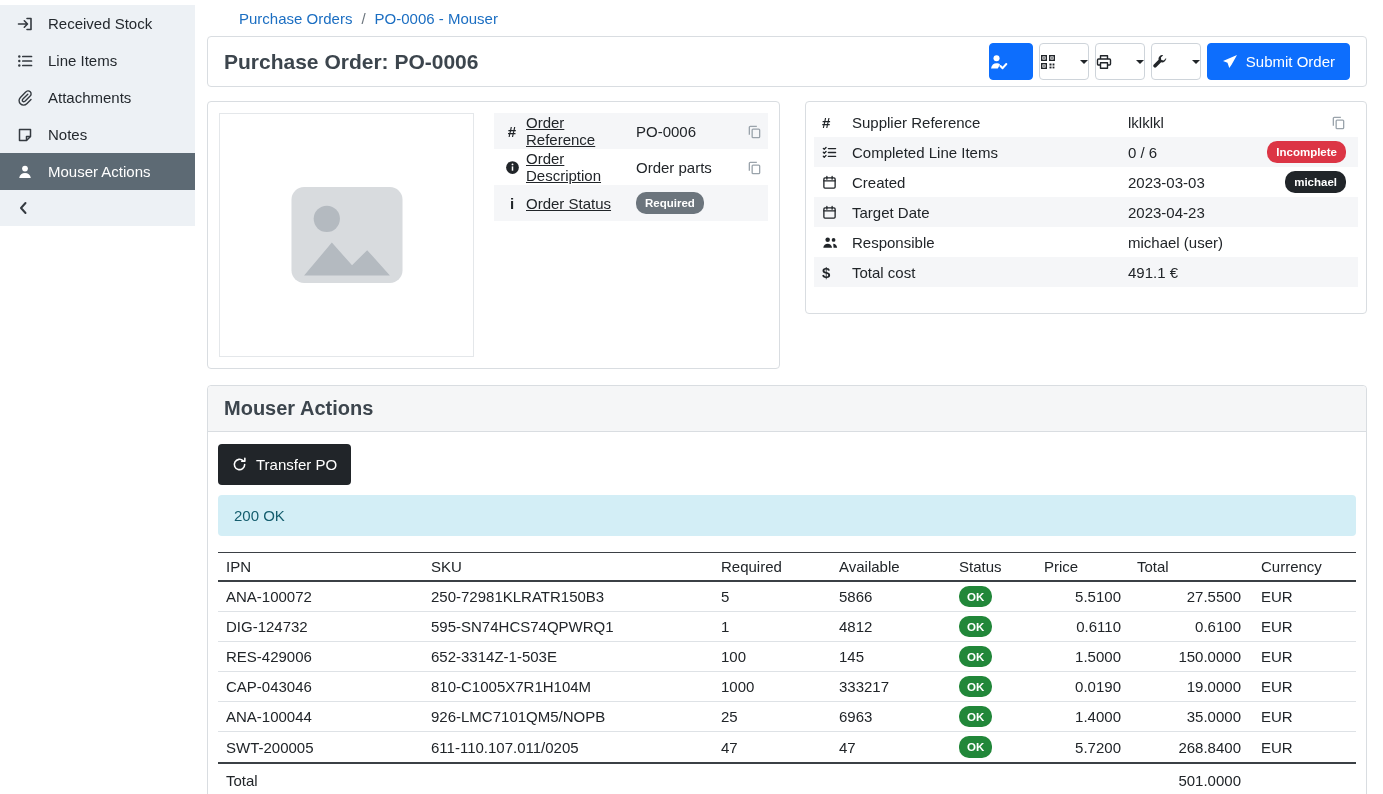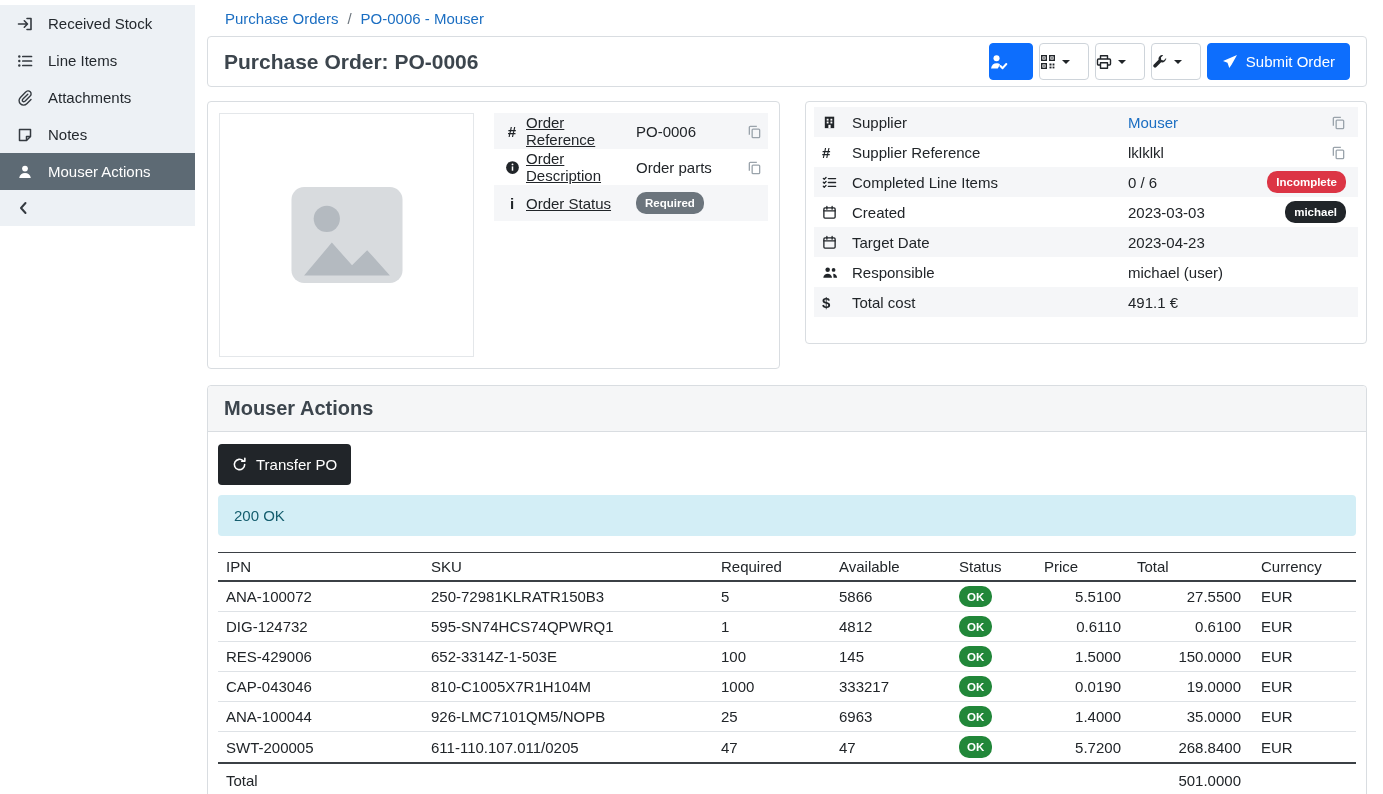--- a/index.html
+++ b/index.html
@@ -14,30 +14,30 @@
   .side-item {
     display:flex; align-items:center; gap:14px; padding:10px 16px;
     font-size:15px; color:#24292e; cursor:pointer; user-select:none;
   }
   .side-item .sicon { width:18px; display:flex; justify-content:center; color:#343a40; }
   .side-item.active { background:#5d6a74; color:#fff; }
   .side-item.active .sicon { color:#fff; }
   .side-collapse { display:flex; align-items:center; padding:10px 16px; cursor:pointer; color:#343a40; }
   
   .main { flex:1; min-width:0; padding:8px 16px 0 12px; display:flex; flex-direction:column; }
-  .breadcrumb { margin:2px 0 9px 18px; font-size:15px; }
+  .breadcrumb { margin:2px 0 9px 32px; font-size:15px; }
   .breadcrumb a { color:#1b6ec2; text-decoration:none; cursor:pointer; }
   .breadcrumb .sep { color:#6c757d; margin:0 9px; }
   .panel { border:1px solid #d9dde1; border-radius:4px; background:#fff; }
   
   .header-panel { display:flex; align-items:center; justify-content:space-between; padding:6px 16px;gap:8px; }
   .page-title { font-size:21px; font-weight:600; color:#3c454d; }
   .toolbar { display:flex; gap:6px; align-items:center; }
   .btn {
-    display:inline-flex; align-items:center; justify-content:flex-start; height:37px;
+    display:inline-flex; align-items:center; justify-content:space-between; height:37px;
     border-radius:4px; border:1px solid transparent; font-size:15px; cursor:pointer;
     background:none; font-family:inherit;
   }
   .btn-primary { background:#0d6efd; color:#fff; border-color:#0d6efd; }
   .btn-light { background:#fff; color:#212529; border-color:#ced4da; }
   .icon-only { width:44px; }
   .menu-btn { width:50px; gap:6px; }
   .submit { padding:0 14px; gap:8px; font-weight:500; }
   .caret { width:0; height:0; border-left:4px solid transparent; border-right:4px solid transparent; border-top:4.5px solid currentColor; display:inline-block; }
   
@@ -254,40 +254,20 @@
           <span class="dlabel">Order Status</span>
           <span class="dvalue">
             <span class="badge pending">Required</span>
           </span>
           <span class="dcopy"></span>
         </div>
       </div>
     </div>
 
     <div class="panel right">
-      <div class="srow striped">
-        <span class="sricon">
-          <svg width="15" height="15" viewBox="0 0 16 16">
-              <rect x="3" y="1.8" width="10" height="12.2" fill="currentColor"></rect>
-              <rect x="5" y="4" width="2" height="2" fill="#fff"></rect>
-              <rect x="9" y="4" width="2" height="2" fill="#fff"></rect>
-              <rect x="5" y="7" width="2" height="2" fill="#fff"></rect>
-              <rect x="9" y="7" width="2" height="2" fill="#fff"></rect>
-              <rect x="6.8" y="10.5" width="2.4" height="3.5" fill="#fff"></rect>
-            </svg>
-        </span>
-        <span class="slabel">Supplier</span>
-        <span class="svalue"><a class="link">Mouser</a></span>
-        <span class="sright dcopy">
-          <svg width="15" height="15" viewBox="0 0 16 16" fill="none" stroke="currentColor" stroke-width="1.4">
-              <rect x="5.5" y="5.5" width="8" height="9" rx="1"></rect>
-              <path d="M10.5 2.5h-7a1 1 0 0 0-1 1v8"></path>
-            </svg>
-        </span>
-      </div>
       <div class="srow">
         <span class="sricon">#</span>
         <span class="slabel">Supplier Reference</span>
         <span class="svalue">lklklkl</span>
         <span class="sright dcopy">
           <svg width="15" height="15" viewBox="0 0 16 16" fill="none" stroke="currentColor" stroke-width="1.4">
               <rect x="5.5" y="5.5" width="8" height="9" rx="1"></rect>
               <path d="M10.5 2.5h-7a1 1 0 0 0-1 1v8"></path>
             </svg>
         </span>

